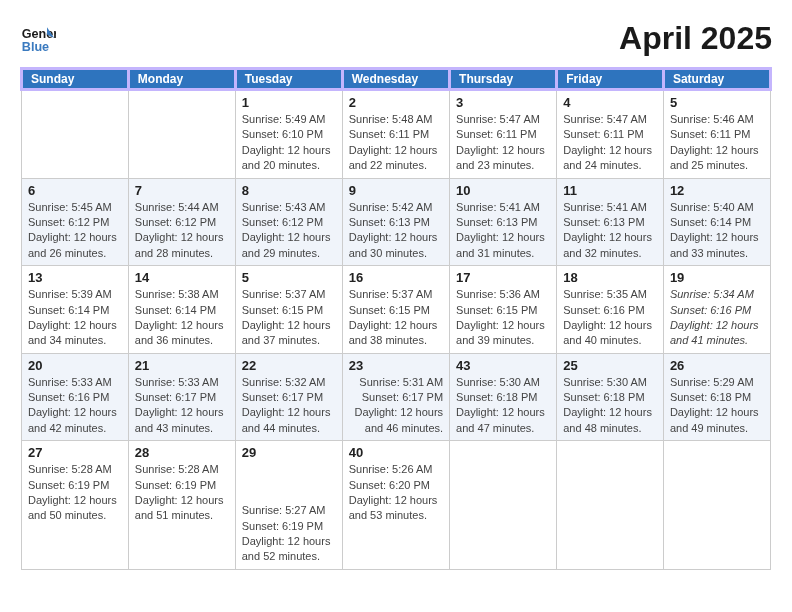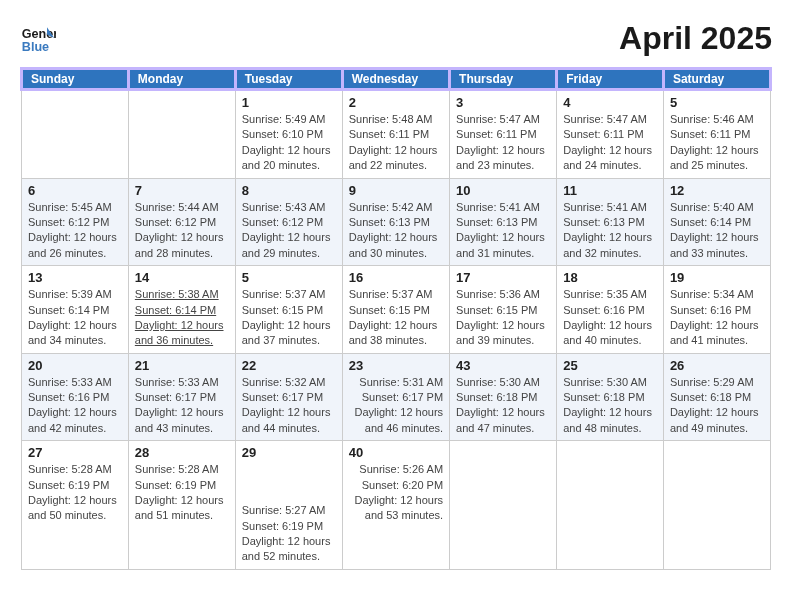--- a/index.html
+++ b/index.html
@@ -189,21 +189,21 @@
       </tr>
       <tr class="row-white">
         <td>
           <div class="day-num">13</div>
           <div class="day-info" style="white-space: pre-line;">Sunrise: 5:39 AM
 Sunset: 6:14 PM
 Daylight: 12 hours and 34 minutes.</div>
         </td>
         <td>
           <div class="day-num">14</div>
-          <div class="day-info" style="white-space: pre-line; text-decoration: underline;">Sunrise: 5:38 AM
+          <div class="day-info" style="white-space: pre-line;">Sunrise: 5:38 AM
 Sunset: 6:14 PM
 Daylight: 12 hours and 36 minutes.</div>
         </td>
         <td>
           <div class="day-num">5</div>
           <div class="day-info" style="white-space: pre-line;">Sunrise: 5:37 AM
 Sunset: 6:15 PM
 Daylight: 12 hours and 37 minutes.</div>
         </td>
         <td>
@@ -219,21 +219,21 @@
 Daylight: 12 hours and 39 minutes.</div>
         </td>
         <td>
           <div class="day-num">18</div>
           <div class="day-info" style="white-space: pre-line;">Sunrise: 5:35 AM
 Sunset: 6:16 PM
 Daylight: 12 hours and 40 minutes.</div>
         </td>
         <td>
           <div class="day-num">19</div>
-          <div class="day-info" style="white-space: pre-line;">Sunrise: 5:34 AM
+          <div class="day-info" style="white-space: pre-line; font-style: italic;">Sunrise: 5:34 AM
 Sunset: 6:16 PM
 Daylight: 12 hours and 41 minutes.</div>
         </td>
       </tr>
       <tr class="row-shaded">
         <td>
           <div class="day-num">20</div>
           <div class="day-info" style="white-space: pre-line;">Sunrise: 5:33 AM
 Sunset: 6:16 PM
 Daylight: 12 hours and 42 minutes.</div>
@@ -289,21 +289,21 @@
 Daylight: 12 hours and 51 minutes.</div>
         </td>
         <td>
           <div class="day-num">29</div>
           <div class="day-info" style="white-space: pre-line; margin-top: 43px;">Sunrise: 5:27 AM
 Sunset: 6:19 PM
 Daylight: 12 hours and 52 minutes.</div>
         </td>
         <td>
           <div class="day-num">40</div>
-          <div class="day-info" style="white-space: pre-line; text-align: right;">Sunrise: 5:26 AM
+          <div class="day-info" style="white-space: pre-line;">Sunrise: 5:26 AM
 Sunset: 6:20 PM
 Daylight: 12 hours and 53 minutes.</div>
         </td>
         <td class="empty-cell"></td>
         <td class="empty-cell"></td>
         <td class="empty-cell"></td>
       </tr>
     </tbody>
 </table>
 

